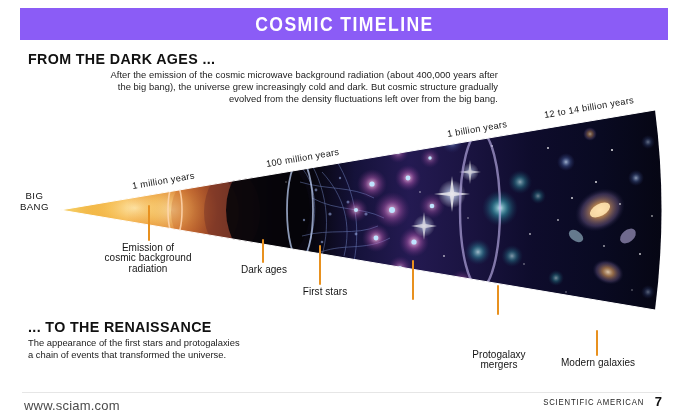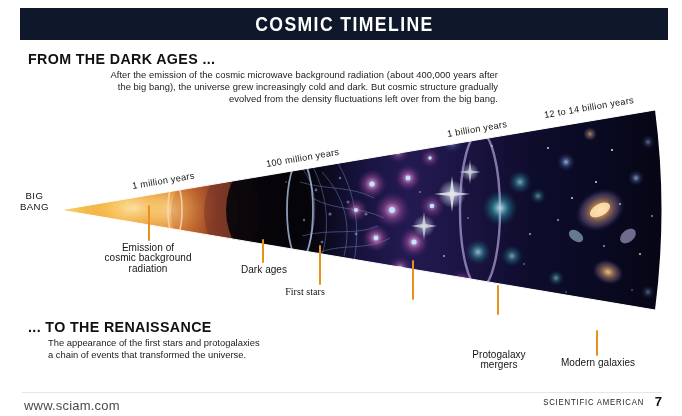--- a/index.html
+++ b/index.html
@@ -6,21 +6,21 @@
   body{
     width:682px;height:416px;position:relative;overflow:hidden;
     font-family:"Liberation Sans","DejaVu Sans",sans-serif;
     color:#1a1a1a;
   }
   .page{position:absolute;inset:0;background:#fff;}
 
   
   .titlebar{
     position:absolute;left:20px;top:8px;width:648px;height:32px;
-    background:#0f172a;display:flex;align-items:center;justify-content:center;
+    background:#8b5cf6;display:flex;align-items:center;justify-content:center;
   }
   .titlebar .t{
     color:#ffffff;font-size:20px;letter-spacing:1.6px;font-weight:700;
     transform:scaleX(.88);transform-origin:center;white-space:nowrap;
   }
 
   
   .head1{
     position:absolute;left:28px;top:50px;font-size:15.5px;font-weight:700;
     letter-spacing:.4px;transform:scaleX(.92);transform-origin:left center;
@@ -32,21 +32,21 @@
   }
   .body1 div{white-space:nowrap;text-align:right;}
 
   .head2{
     position:absolute;left:28px;top:318px;font-size:15.5px;font-weight:700;
     letter-spacing:.4px;transform:scaleX(.92);transform-origin:left center;
     white-space:nowrap;color:#111;
   }
   .body2{
     position:absolute;left:28px;top:337px;width:420px;font-size:9.4px;
-    line-height:12.2px;color:#1b1b1b;margin-left:20px;
+    line-height:12.2px;color:#1b1b1b;
   }
   .body2 div{white-space:nowrap;}
 
   
   .footer-rule{position:absolute;left:22px;top:392px;width:640px;height:1px;background:#e6e6e6;}
   .foot-left{
     position:absolute;left:24px;top:398px;font-size:13px;color:#4a4a4a;letter-spacing:.2px;
   }
   .foot-right{
     position:absolute;right:38px;top:397px;font-size:8.6px;color:#222;
@@ -294,21 +294,21 @@
   <div class="tick" style="left:262px;top:239px;height:24px;"></div>
   <div class="tick" style="left:319px;top:245px;height:40px;"></div>
   <div class="tick" style="left:412px;top:260px;height:40px;"></div>
   <div class="tick" style="left:497px;top:285px;height:30px;"></div>
   <div class="tick" style="left:596px;top:330px;height:26px;"></div>
 
   <div class="cap" style="left:92px;top:243px;width:112px;">Emission of
 cosmic background
 radiation</div>
   <div class="cap" style="left:226px;top:265px;width:76px;">Dark ages</div>
-  <div class="cap" style="left:272px;top:287px;width:66px;font-family:Liberation Serif, serif;">First stars</div>
+  <div class="cap" style="left:292px;top:287px;width:66px;">First stars</div>
   <div class="cap" style="left:460px;top:322px;width:78px;margin-top:28px;">Protogalaxy
 mergers</div>
   <div class="cap" style="left:548px;top:358px;width:100px;">Modern galaxies</div>
 
   <div class="head2">... TO THE RENAISSANCE</div>
   <div class="body2">
     <div>The appearance of the first stars and protogalaxies</div>
     <div>a chain of events that transformed the universe.</div>
   </div>
 

